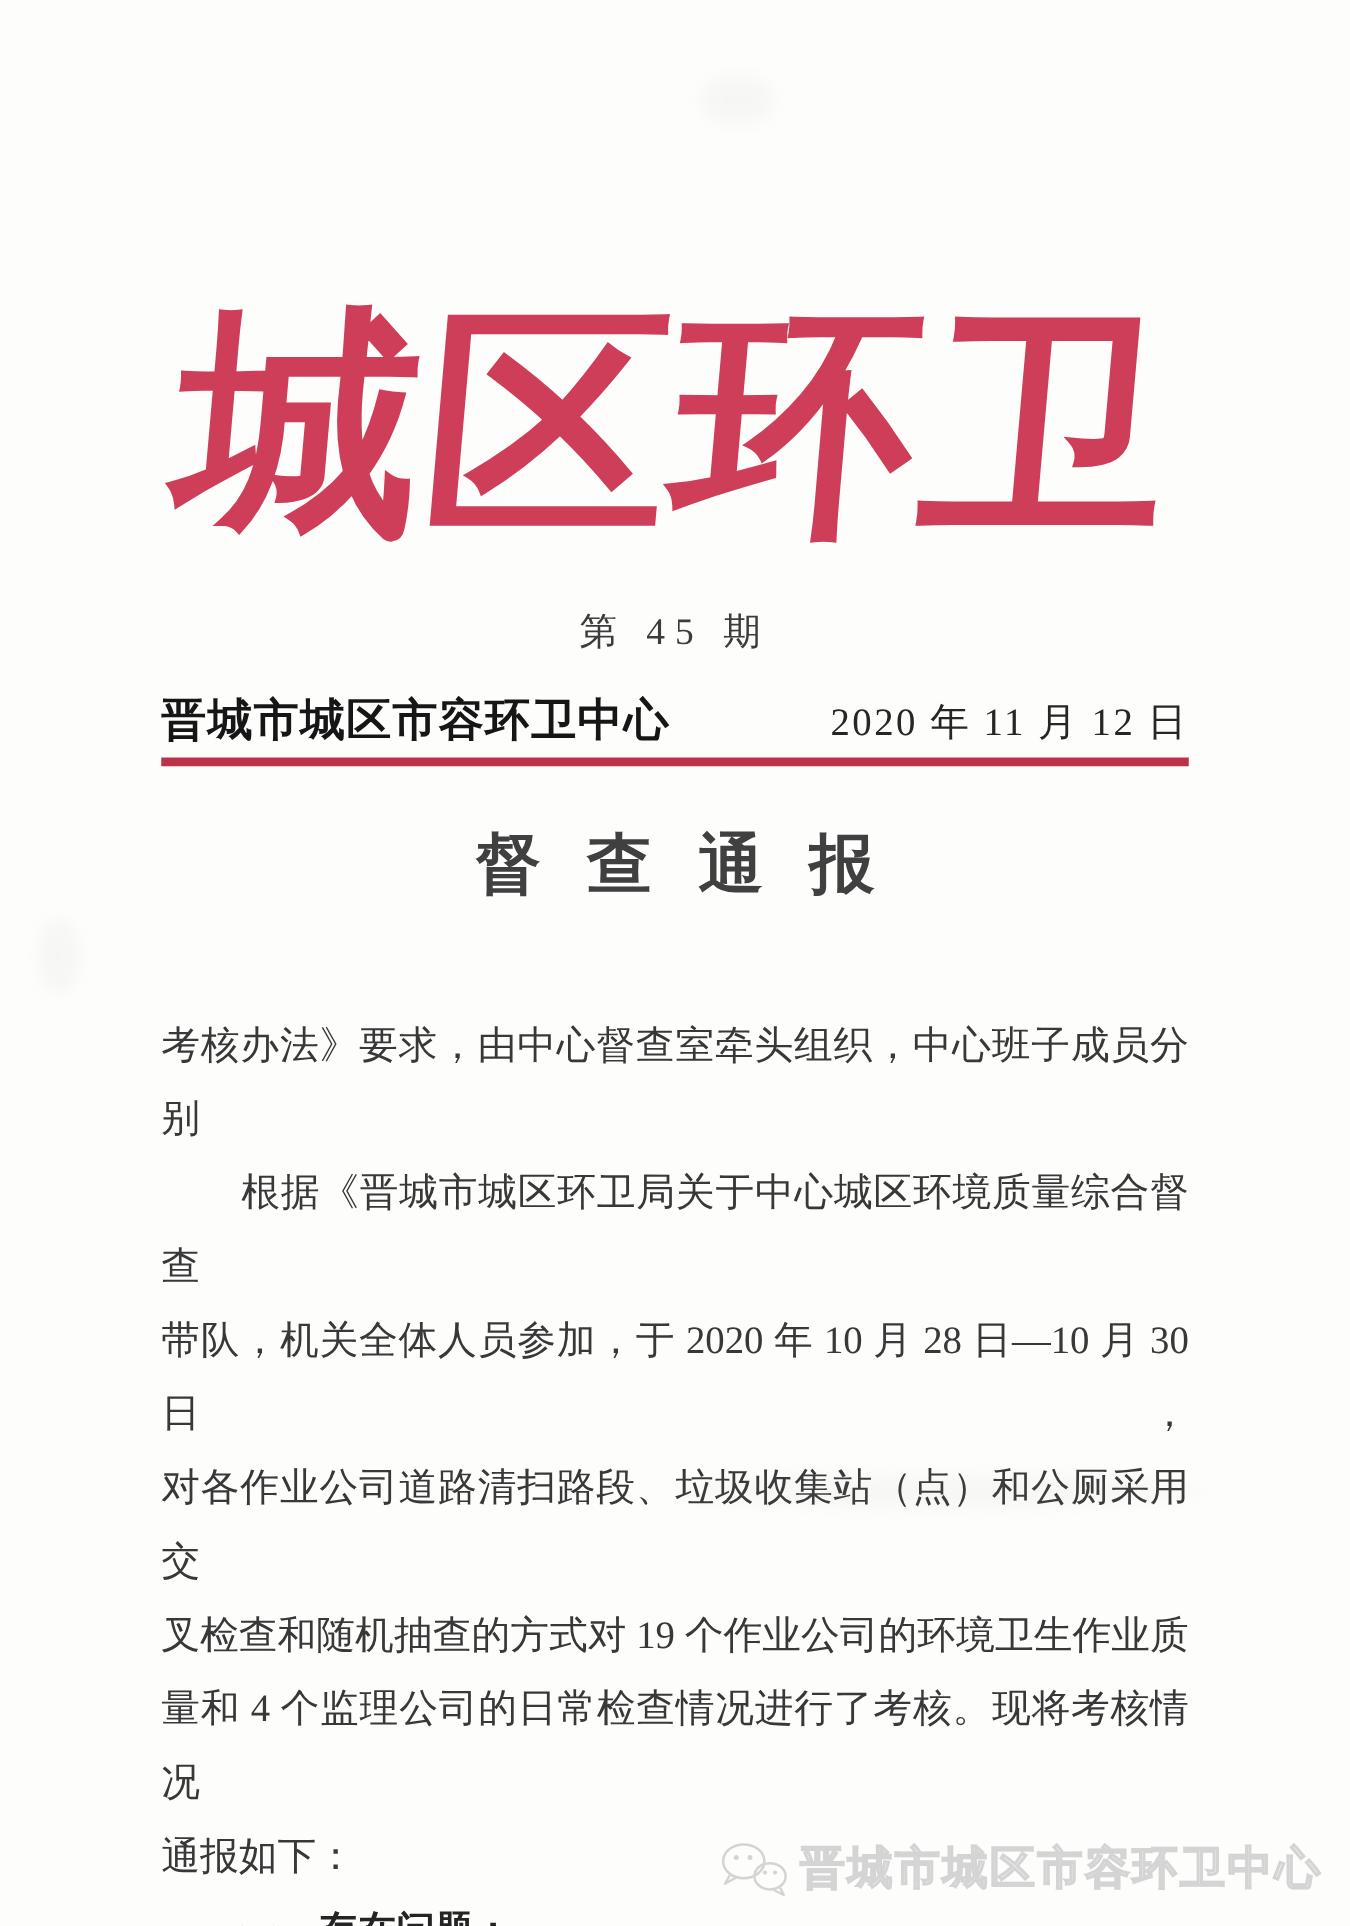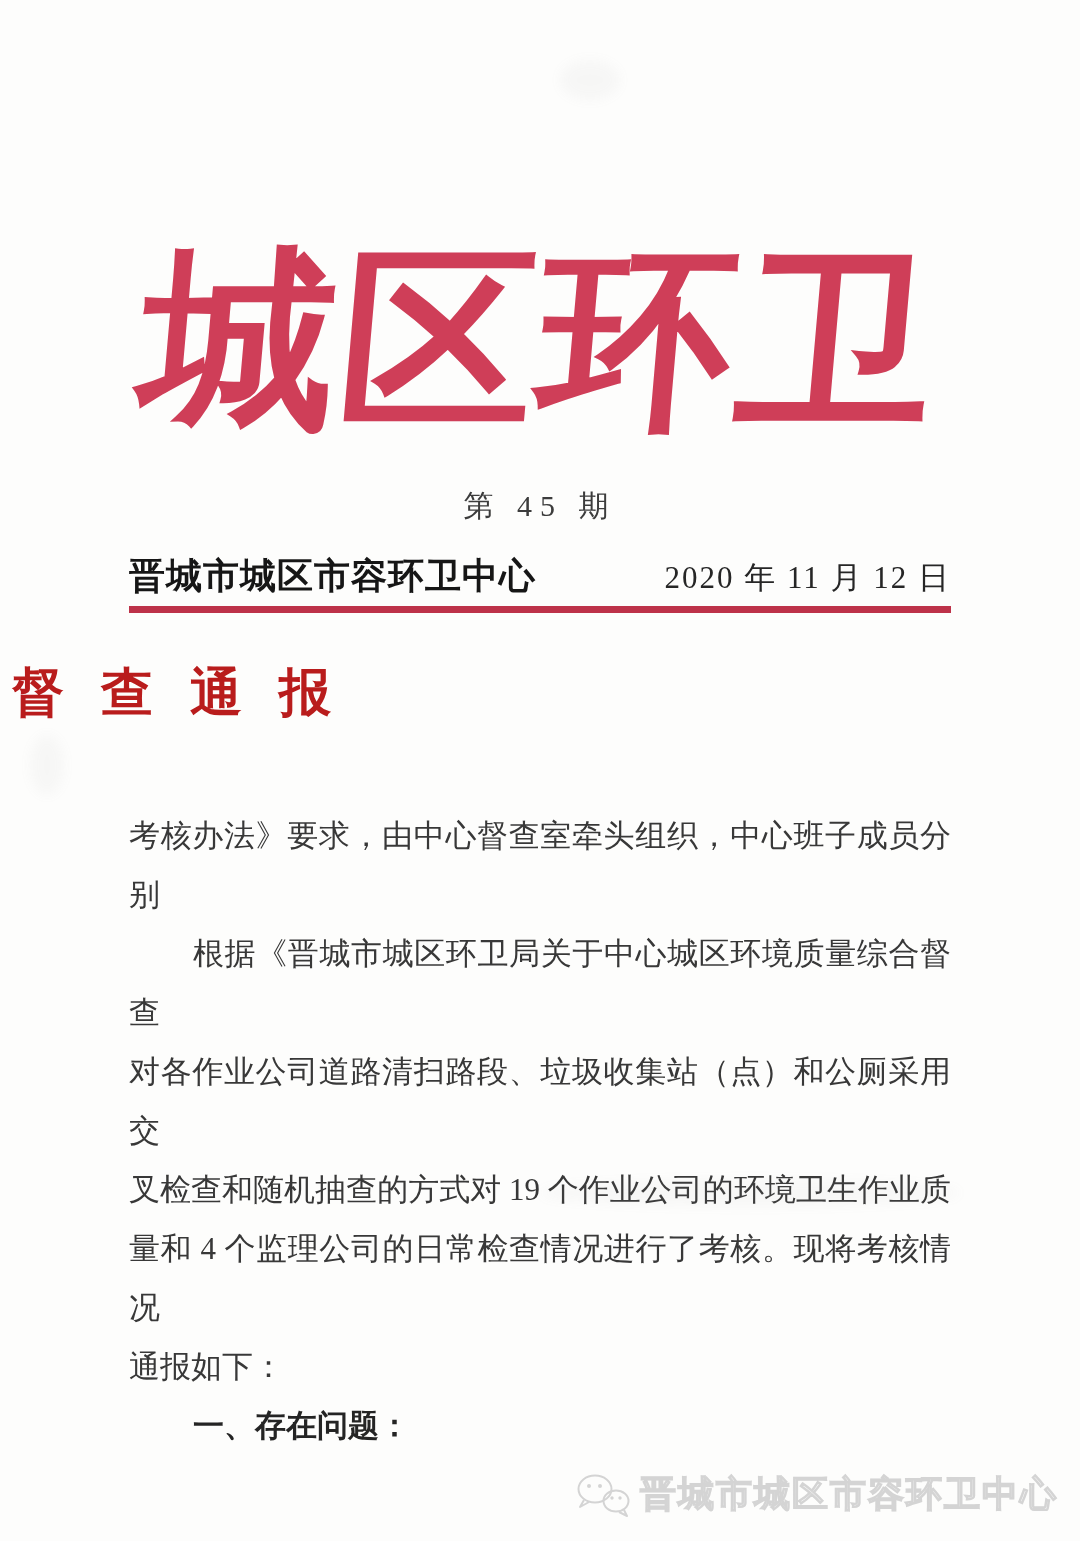--- a/index.html
+++ b/index.html
@@ -58,24 +58,25 @@
     letter-spacing:2px;
     font-family:Liberation Serif, serif;
   }
   .red-rule {
     width:822px; height:7px;
     margin:8px auto 0;
     background:#bd3249;
   }
   .doc-title {
     margin:48px 0 0;
+    text-align:center;
     font-size:52px;
     line-height:64px;
     font-weight:bold;
-    color:#b91c1c;
+    color:#404040;
     letter-spacing:12px;
     text-indent:12px;
   }
   .doc-body {
     width:822px;
     margin:81px auto 0;
     font-size:31px;
     line-height:59px;
     color:#383838;
   }
@@ -121,20 +122,21 @@
     <span class="pub-date">2020 年 11 月 12 日</span>
   </div>
 
   <div class="red-rule"></div>
 
   <h1 class="doc-title">督 查 通 报</h1>
 
   <div class="doc-body">
     <div class="bline just">考核办法》要求，由中心督查室牵头组织，中心班子成员分别</div>
     <div class="bline indent just">根据《晋城市城区环卫局关于中心城区环境质量综合督查</div>
+    <div class="bline just">带队，机关全体人员参加，于 2020 年 10 月 28 日—10 月 30 日，</div>
     <div class="bline just">对各作业公司道路清扫路段、垃圾收集站（点）和公厕采用交</div>
     <div class="bline just">叉检查和随机抽查的方式对 19 个作业公司的环境卫生作业质</div>
     <div class="bline just">量和 4 个监理公司的日常检查情况进行了考核。现将考核情况</div>
     <div class="bline">通报如下：</div>
     <div class="bline indent bold">一、存在问题：</div>
 
   </div>
 
   <div class="watermark">
     <span class="wm-icon">

